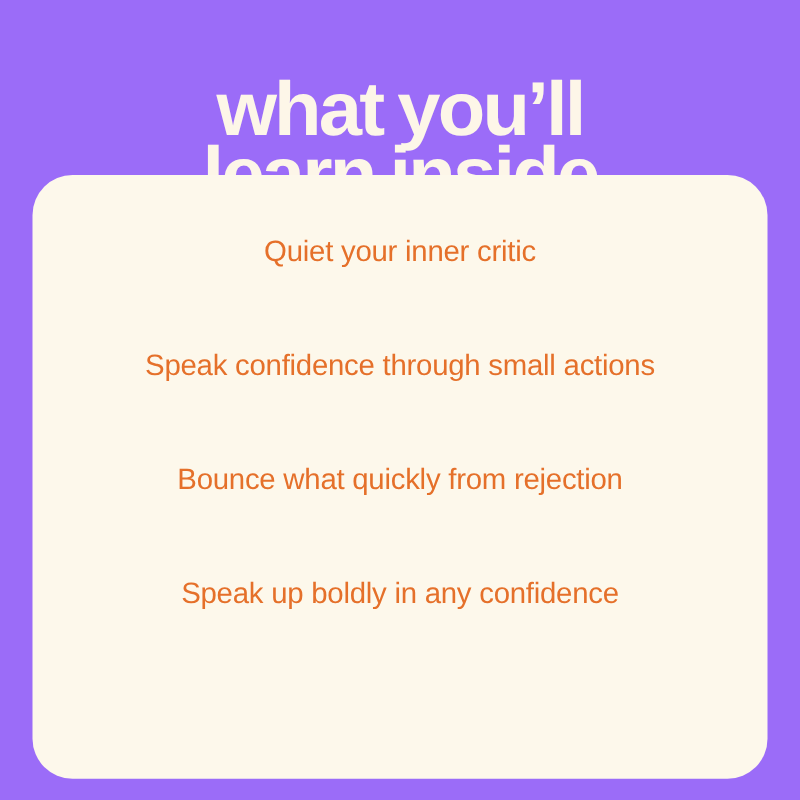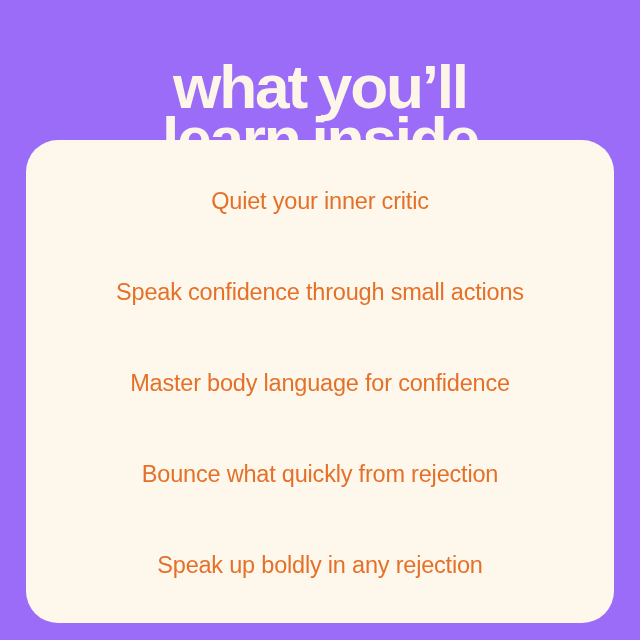--- a/index.html
+++ b/index.html
@@ -97,19 +97,18 @@
 
   <h1 class="headline">
     <span class="headline-line">what you’ll</span>
     <span class="headline-line">learn inside</span>
   </h1>
 
   <div class="card">
     <ul class="learn-list">
       <li class="learn-item">Quiet your inner critic</li>
       <li class="learn-item">Speak confidence through small actions</li>
-      <li class="learn-item">Master body language for confidence</li>
       <li class="learn-item">Bounce what quickly from rejection</li>
-      <li class="learn-item">Speak up boldly in any rejection</li>
+      <li class="learn-item">Speak up boldly in any confidence</li>
     </ul>
   </div>
 
 </div>
 
 </body></html>

